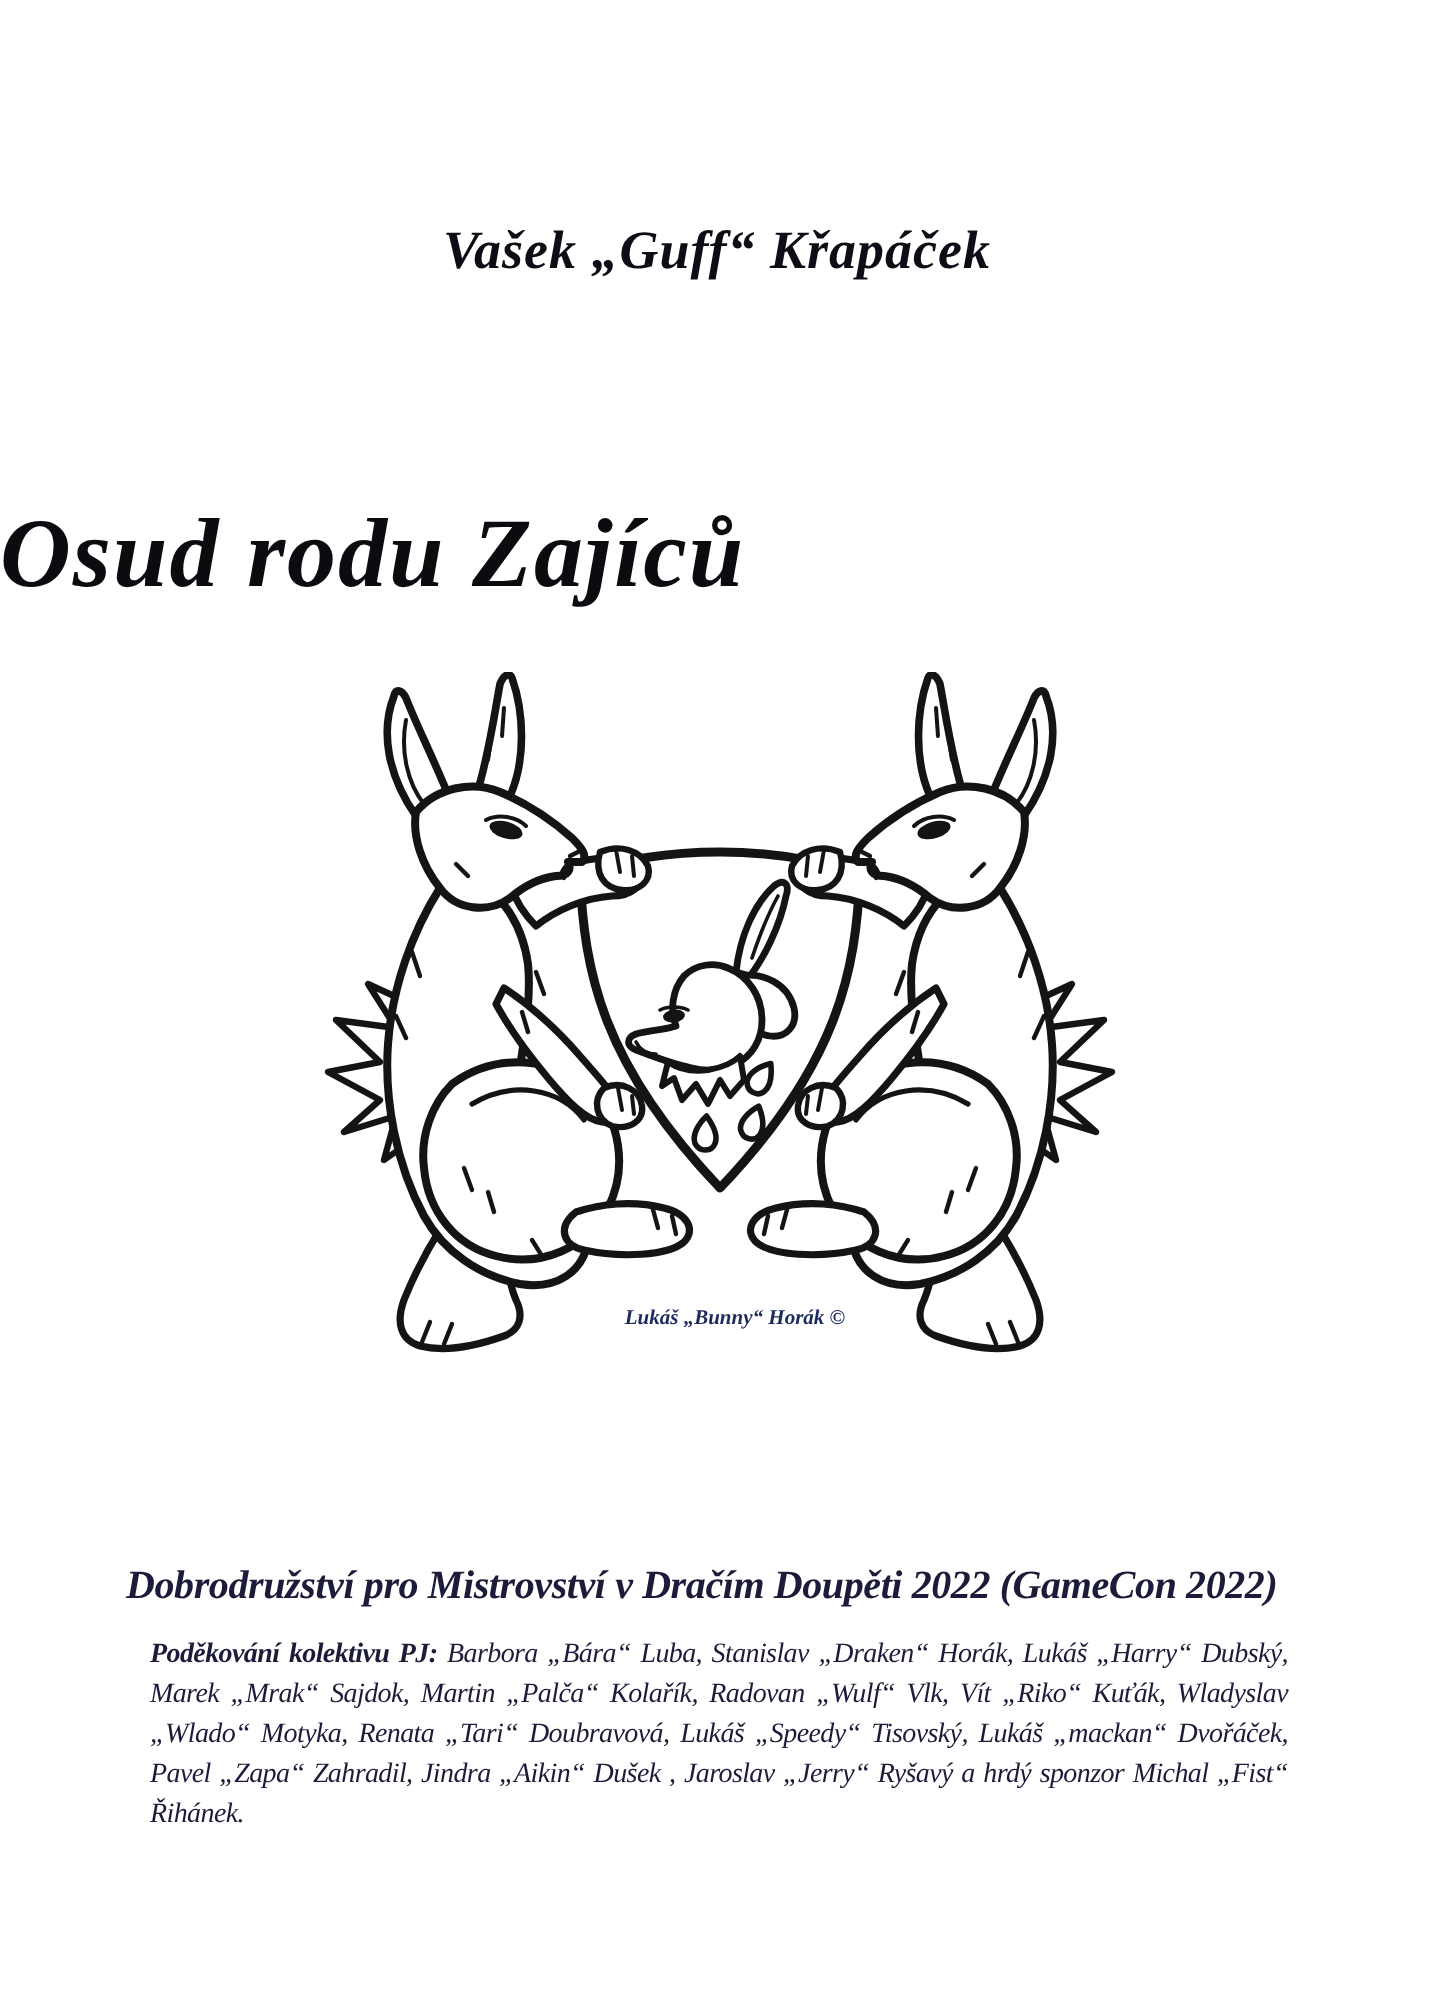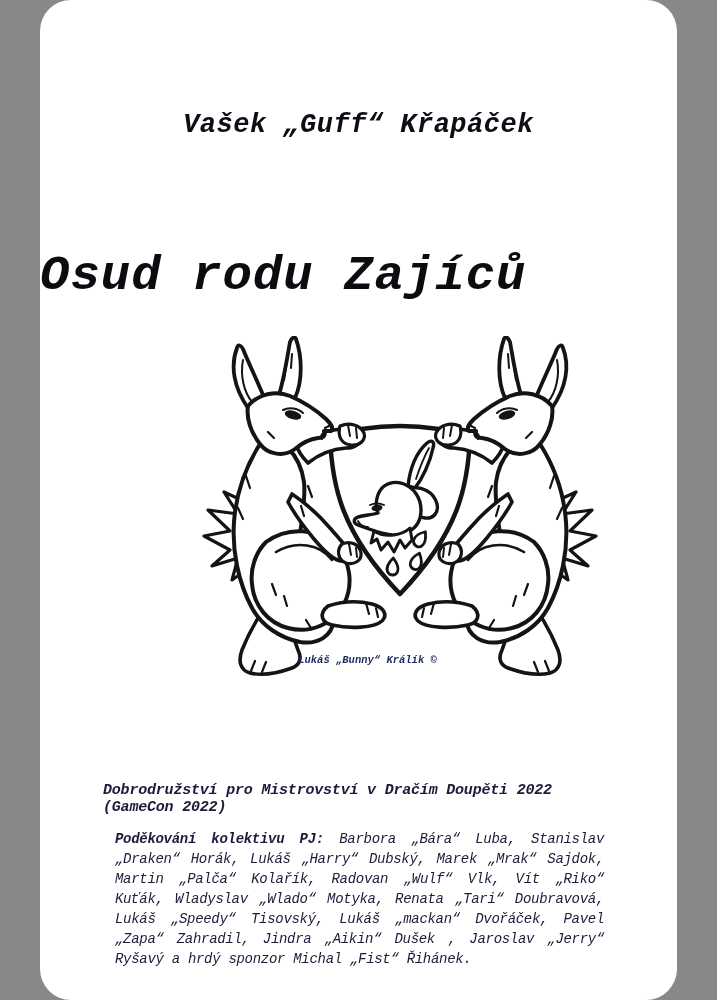--- a/index.html
+++ b/index.html
@@ -1,24 +1,23 @@
 <!DOCTYPE html>
 <html><head>
 <meta charset="utf-8">
 <style>
   html,body{margin:0;padding:0;background:#888;}
   .page{
     position:relative;
-    width:637px;height:1000px;
+    width:717px;height:1000px;
     background:#ffffff;
     margin:0 auto;
     overflow:hidden;
-    font-family:Liberation Mono, monospace;
+    font-family:Liberation Serif, serif;
     color:#1b1b38;
-    border-radius:31px;
   }
   .author-line{
     position:absolute;top:110px;left:0;right:0;
     text-align:center;
     font-size:27px;font-style:italic;font-weight:bold;
     color:#0d0d15;
     letter-spacing:.5px;
   }
   .page-title{
     position:absolute;top:248px;left:0;right:0;margin:0;
@@ -36,21 +35,21 @@
     transform:translateX(-50%);margin-left:9px;
     font-size:10.5px;font-style:italic;font-weight:bold;
     color:#1d2a5e;white-space:nowrap;
   }
   .footer{
     position:absolute;left:63px;right:61px;top:782px;
     font-style:italic;
     color:#1c1c3a;
   }
   .event-line{
-    font-size:15px;font-weight:bold;
+    font-size:20px;font-weight:bold;
     letter-spacing:-0.2px;
     margin:0 0 13px 0;
   }
   .thanks{
     margin:12px;
     font-size:14px;line-height:20px;
     text-align:justify;
     letter-spacing:-0.3px;
   }
   .thanks .lead{font-weight:bold;}
@@ -137,20 +136,20 @@
         <path class="art-l" stroke-width="1.8" d="M182,169 C186,167 192,167 196,169 M170,185 C172,189 176,191 180,191"></path>
         <g>
           <path class="art" stroke-width="2.8" transform="translate(234,203) rotate(25)" d="M0,-8 C3,-3 5,2 3,6 C1,10 -5,10 -7,5 C-8,1 -5,-4 0,-8 Z"></path>
           <path class="art" stroke-width="2.8" transform="translate(230,225) rotate(10)" d="M0,-8 C3,-3 5,2 3,6 C1,10 -5,10 -7,5 C-8,1 -5,-4 0,-8 Z"></path>
           <path class="art" stroke-width="2.8" transform="translate(206,230) rotate(-5)" d="M0,-8 C3,-3 5,2 3,6 C1,10 -5,10 -7,5 C-8,1 -5,-4 0,-8 Z"></path>
         </g>
       </g>
     </svg>
   </div>
 
-  <div class="credit">Lukáš „Bunny“ Králík ©</div>
+  <div class="credit">Lukáš „Bunny“ Horák ©</div>
 
   <div class="footer">
     <p class="event-line">Dobrodružství pro Mistrovství v Dračím Doupěti 2022 (GameCon 2022)</p>
     <p class="thanks"><span class="lead">Poděkování kolektivu PJ:</span><span> Barbora „Bára“ Luba, Stanislav „Draken“ Horák, Lukáš „Harry“ Dubský, Marek „Mrak“ Sajdok, Martin „Palča“ Kolařík, Radovan „Wulf“ Vlk, Vít „Riko“ Kuťák, Wladyslav „Wlado“ Motyka, Renata „Tari“ Doubravová, Lukáš „Speedy“ Tisovský, Lukáš „mackan“ Dvořáček, Pavel „Zapa“ Zahradil, Jindra „Aikin“ Dušek , Jaroslav „Jerry“ Ryšavý a hrdý sponzor Michal „Fist“ Řihánek.</span></p>
   </div>
 
 </div>
 
 </body></html>

